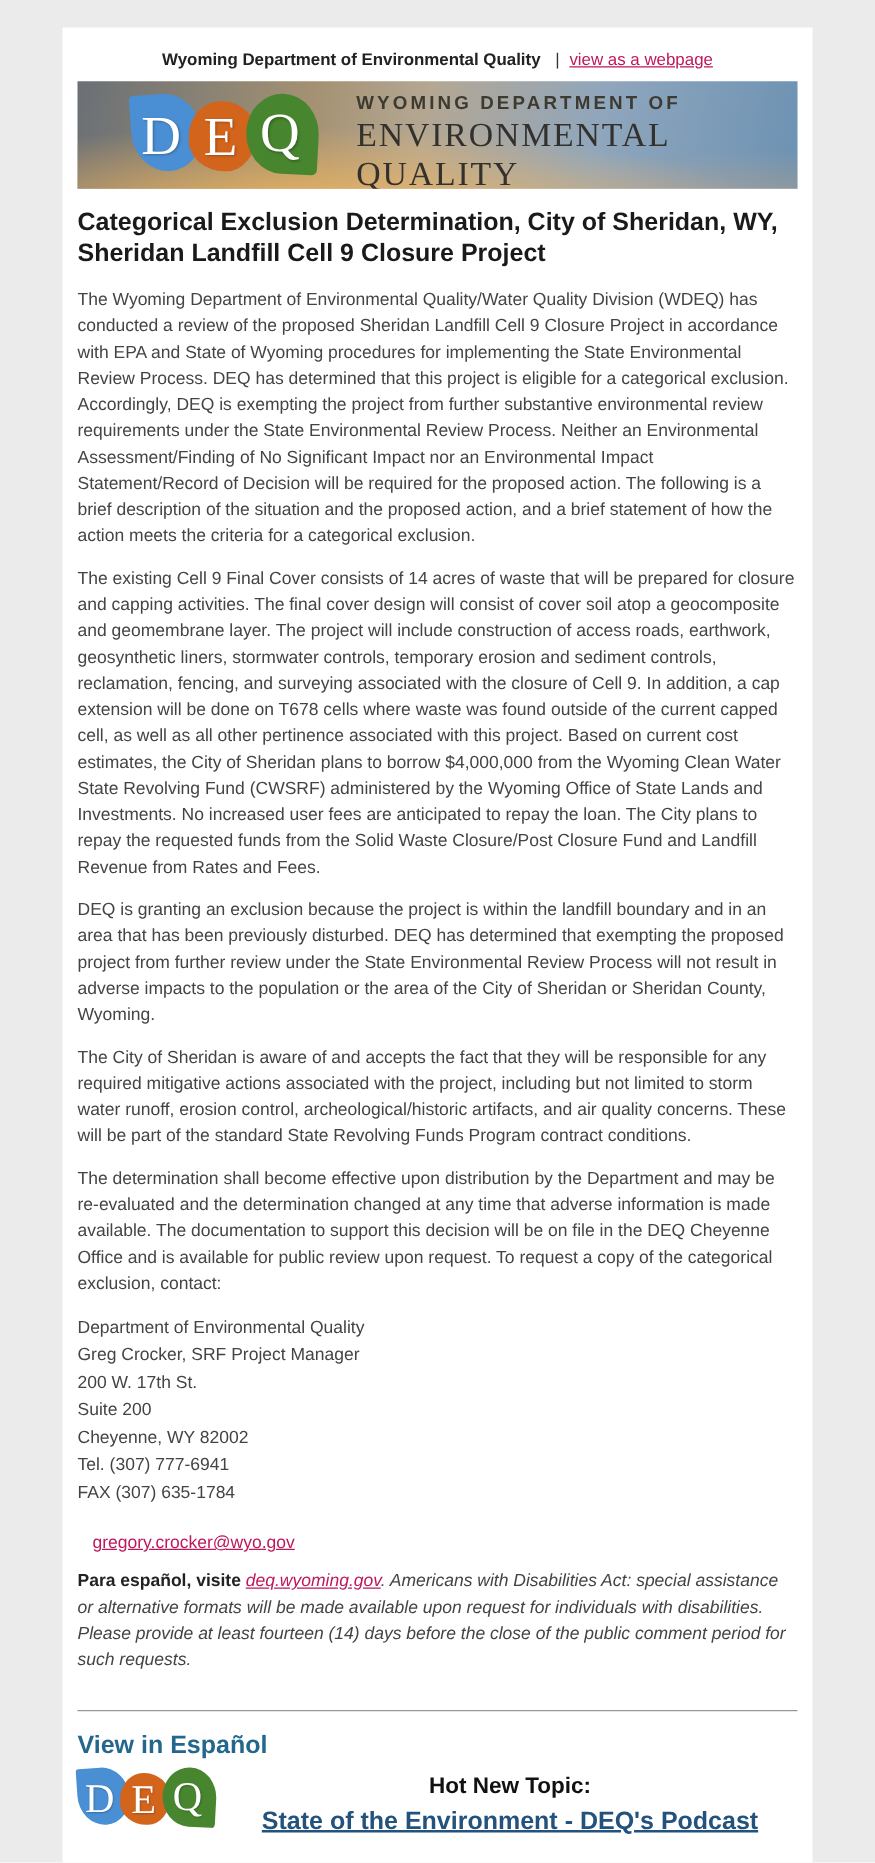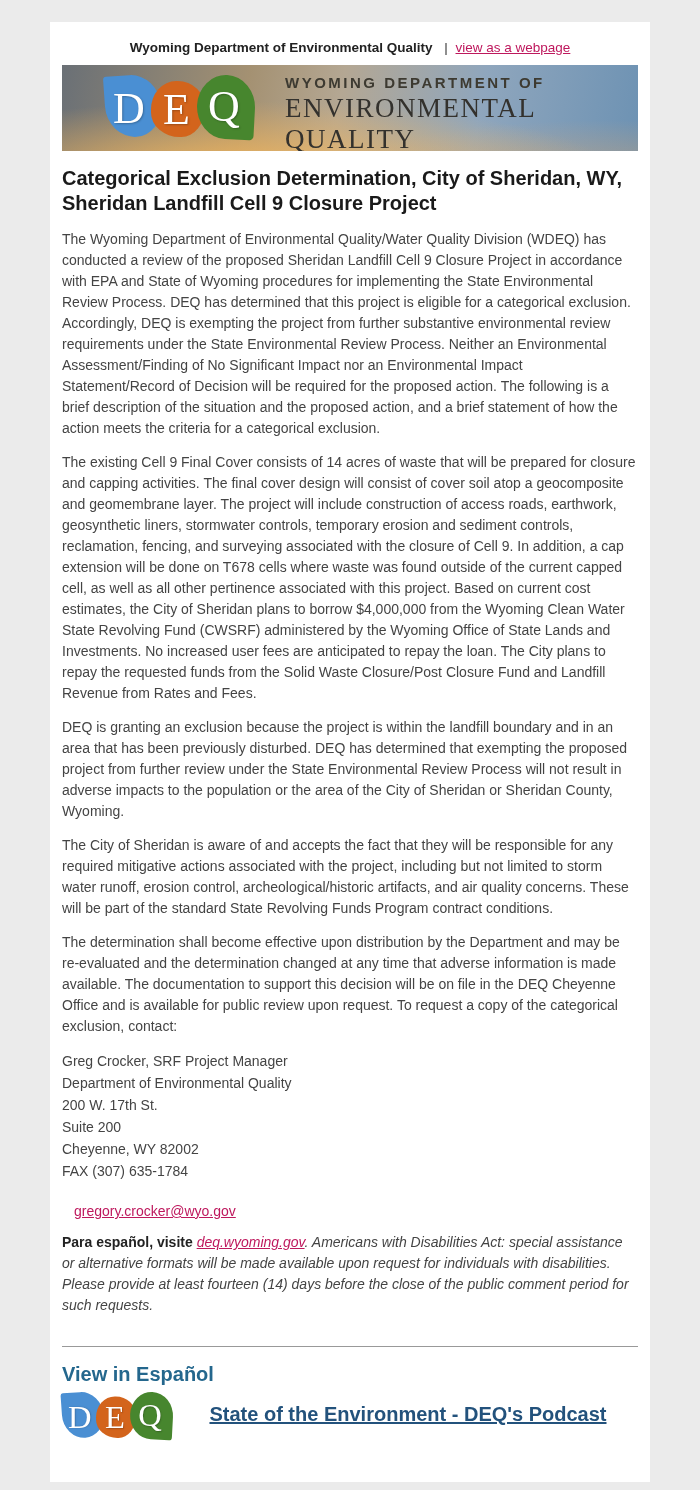--- a/index.html
+++ b/index.html
@@ -92,25 +92,26 @@
 
   <div class="article">
     <h1 class="article-title">Categorical Exclusion Determination, City of Sheridan, WY, Sheridan Landfill Cell 9 Closure Project</h1>
     <p>The Wyoming Department of Environmental Quality/Water Quality Division (WDEQ) has conducted a review of the proposed Sheridan Landfill Cell 9 Closure Project in accordance with EPA and State of Wyoming procedures for implementing the State Environmental Review Process. DEQ has determined that this project is eligible for a categorical exclusion. Accordingly, DEQ is exempting the project from further substantive environmental review requirements under the State Environmental Review Process. Neither an Environmental Assessment/Finding of No Significant Impact nor an Environmental Impact Statement/Record of Decision will be required for the proposed action. The following is a brief description of the situation and the proposed action, and a brief statement of how the action meets the criteria for a categorical exclusion.</p>
     <p>The existing Cell 9 Final Cover consists of 14 acres of waste that will be prepared for closure and capping activities. The final cover design will consist of cover soil atop a geocomposite and geomembrane layer. The project will include construction of access roads, earthwork, geosynthetic liners, stormwater controls, temporary erosion and sediment controls, reclamation, fencing, and surveying associated with the closure of Cell 9. In addition, a cap extension will be done on T678 cells where waste was found outside of the current capped cell, as well as all other pertinence associated with this project. Based on current cost estimates, the City of Sheridan plans to borrow $4,000,000 from the Wyoming Clean Water State Revolving Fund (CWSRF) administered by the Wyoming Office of State Lands and Investments. No increased user fees are anticipated to repay the loan. The City plans to repay the requested funds from the Solid Waste Closure/Post Closure Fund and Landfill Revenue from Rates and Fees.</p>
     <p>DEQ is granting an exclusion because the project is within the landfill boundary and in an area that has been previously disturbed. DEQ has determined that exempting the proposed project from further review under the State Environmental Review Process will not result in adverse impacts to the population or the area of the City of Sheridan or Sheridan County, Wyoming.</p>
     <p>The City of Sheridan is aware of and accepts the fact that they will be responsible for any required mitigative actions associated with the project, including but not limited to storm water runoff, erosion control, archeological/historic artifacts, and air quality concerns. These will be part of the standard State Revolving Funds Program contract conditions.</p>
     <p>The determination shall become effective upon distribution by the Department and may be re-evaluated and the determination changed at any time that adverse information is made available. The documentation to support this decision will be on file in the DEQ Cheyenne Office and is available for public review upon request. To request a copy of the categorical exclusion, contact:</p>
 
     <div class="contact-block">
+      <div>Department of Environmental Quality</div>
       <div>Greg Crocker, SRF Project Manager</div>
-      <div>Department of Environmental Quality</div>
       <div>200 W. 17th St.</div>
       <div>Suite 200</div>
       <div>Cheyenne, WY 82002</div>
+      <div>Tel. (307) 777-6941</div>
       <div>FAX (307) 635-1784</div>
     </div>
 
     <div class="email-line">
       <a class="link-blue">gregory.crocker@wyo.gov</a>
     </div>
 
     <p class="ada">
       <span class="lead">Para español, visite</span>
       <a class="link-blue ada-link">deq.wyoming.gov</a><em>. Americans with Disabilities Act: special assistance or alternative formats will be made available upon request for individuals with disabilities. Please provide at least fourteen (14) days before the close of the public comment period for such requests.</em>
@@ -126,17 +127,18 @@
       <div class="deq-logo">
         <span class="deq-shape deq-blue"></span>
         <span class="deq-shape deq-orange"></span>
         <span class="deq-shape deq-green"></span>
         <span class="deq-ltr l-d">D</span>
         <span class="deq-ltr l-e">E</span>
         <span class="deq-ltr l-q">Q</span>
       </div>
     </div>
     <div class="promo-center">
+      <div class="hot-topic">Hot New Topic:</div>
       <a class="podcast-link">State of the Environment - DEQ's Podcast</a>
     </div>
   </div>
 
 </div>
 
 </body></html>

